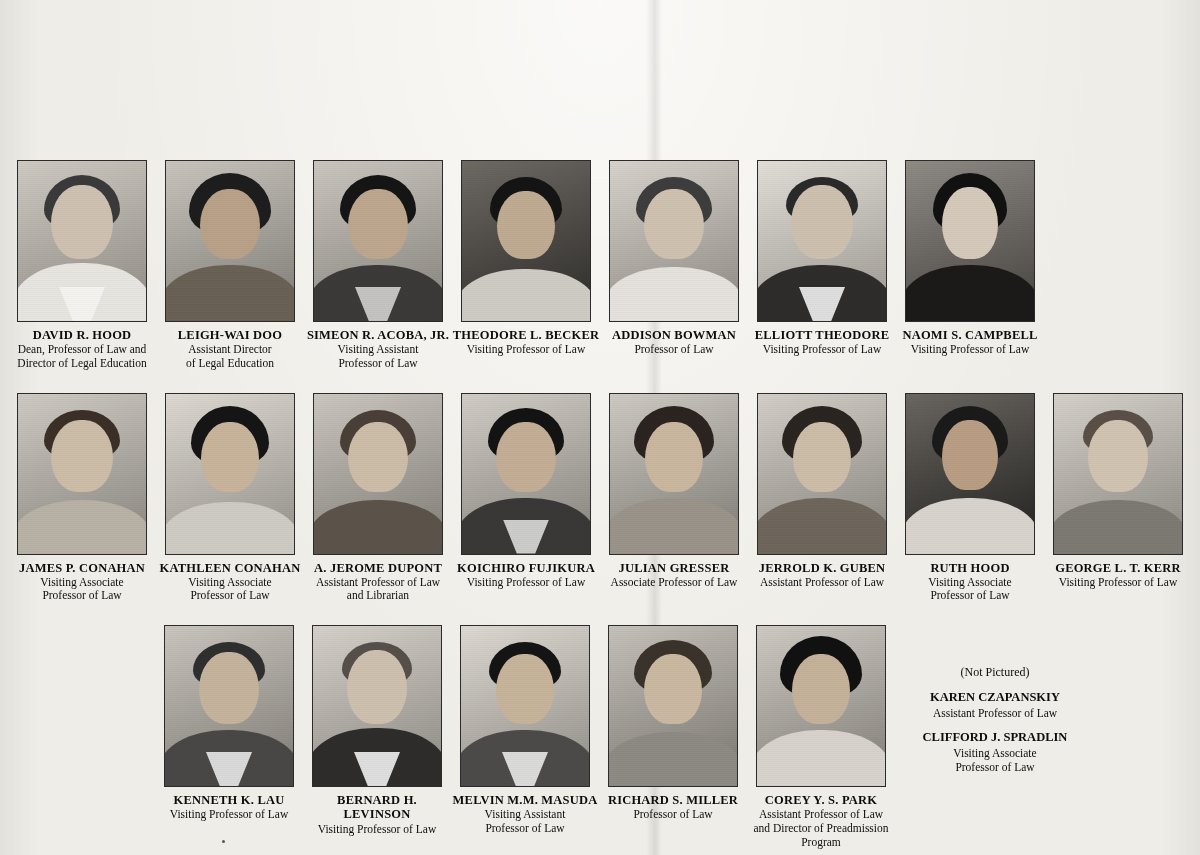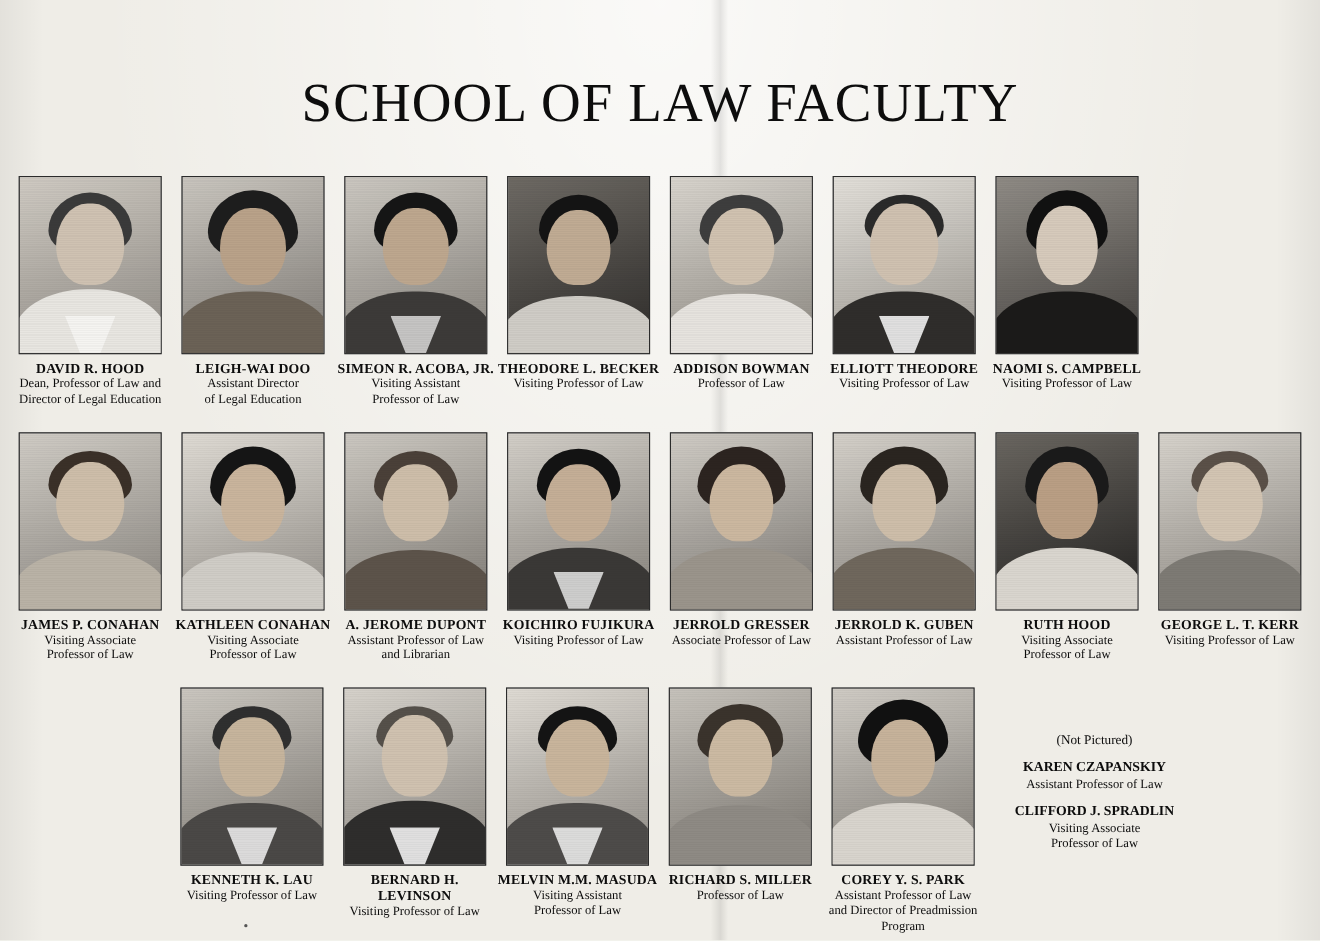--- a/index.html
+++ b/index.html
@@ -151,21 +151,20 @@
     background: #555;
   }
 </style>
 </head>
 <body>
 
 <div class="page">
 
   <div class="gutter"></div>
 
-  <h1 class="title">SCHOOL OF LAW FACULTY</h1>
 
   <div class="grid">
 
     <div class="row row-1">
       <div class="cell">
         <div class="portrait">
           <div class="bg" style="background:linear-gradient(160deg,#cfcac2,#8e8a84);"></div>
           <div class="hair" style="top:14px;width:76px;height:56px;background:#3a3a3a;"></div>
           <div class="head" style="top:24px;width:62px;height:74px;background:#cfc2b2;"></div>
           <div class="shoulders" style="width:138px;height:58px;background:#e8e6e1;"></div>
@@ -298,21 +297,21 @@
         <div class="role" style="white-space:pre-line;">Visiting Professor of Law</div>
       </div>
       <div class="cell">
         <div class="portrait">
           <div class="bg" style="background:linear-gradient(160deg,#cfcbc4,#7d7974);"></div>
           <div class="hair" style="top:12px;width:80px;height:58px;background:#2c2420;"></div>
           <div class="head" style="top:28px;width:58px;height:70px;background:#cbb79f;"></div>
           <div class="shoulders" style="width:140px;height:56px;background:#9a948b;"></div>
           <div class="grain"></div>
         </div>
-        <div class="name">JERROLD GRESSER</div>
+        <div class="name">JULIAN GRESSER</div>
         <div class="role" style="white-space:pre-line;">Associate Professor of Law</div>
       </div>
       <div class="cell">
         <div class="portrait">
           <div class="bg" style="background:linear-gradient(160deg,#d4d0c9,#85817b);"></div>
           <div class="hair" style="top:12px;width:80px;height:58px;background:#2a2520;"></div>
           <div class="head" style="top:28px;width:58px;height:70px;background:#cdbda9;"></div>
           <div class="shoulders" style="width:140px;height:56px;background:#6f675c;"></div>
           <div class="grain"></div>
         </div>

